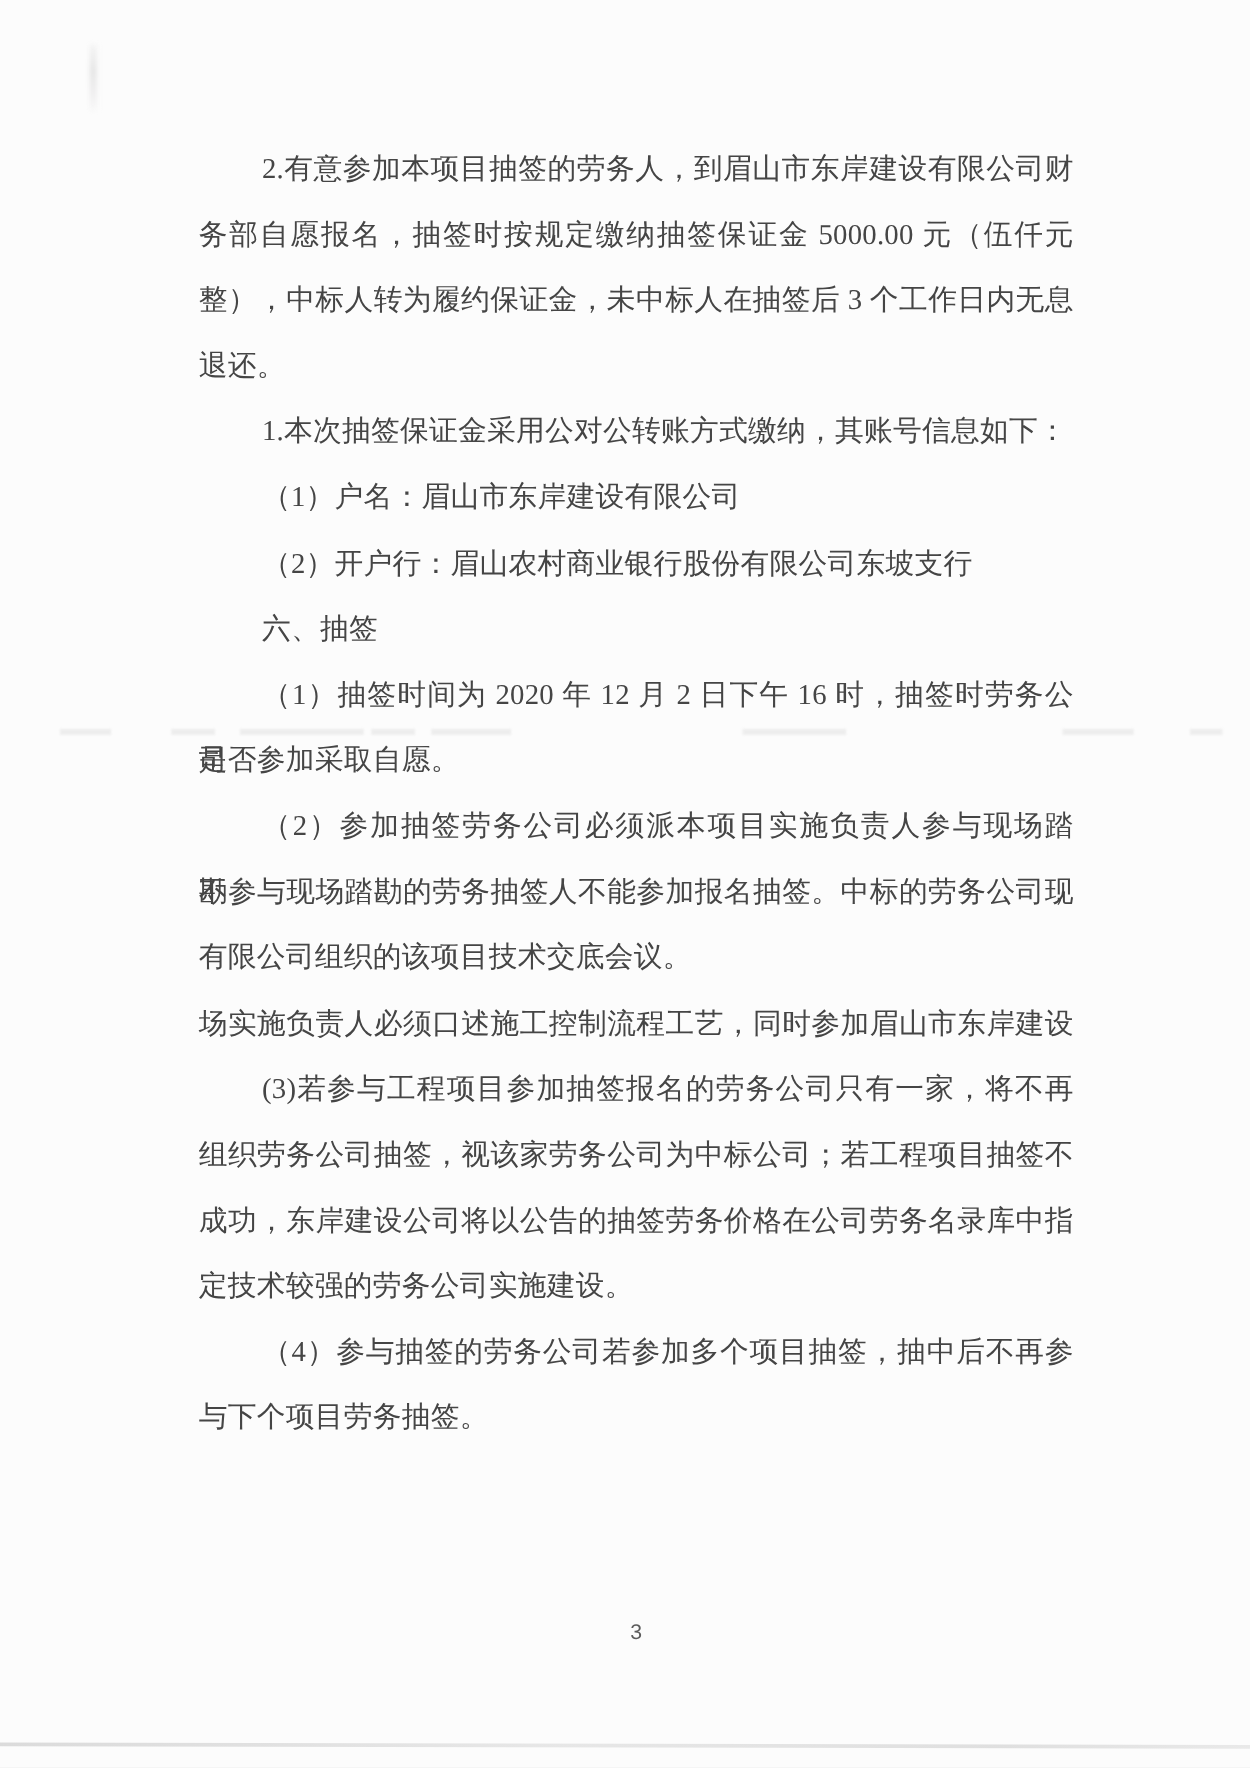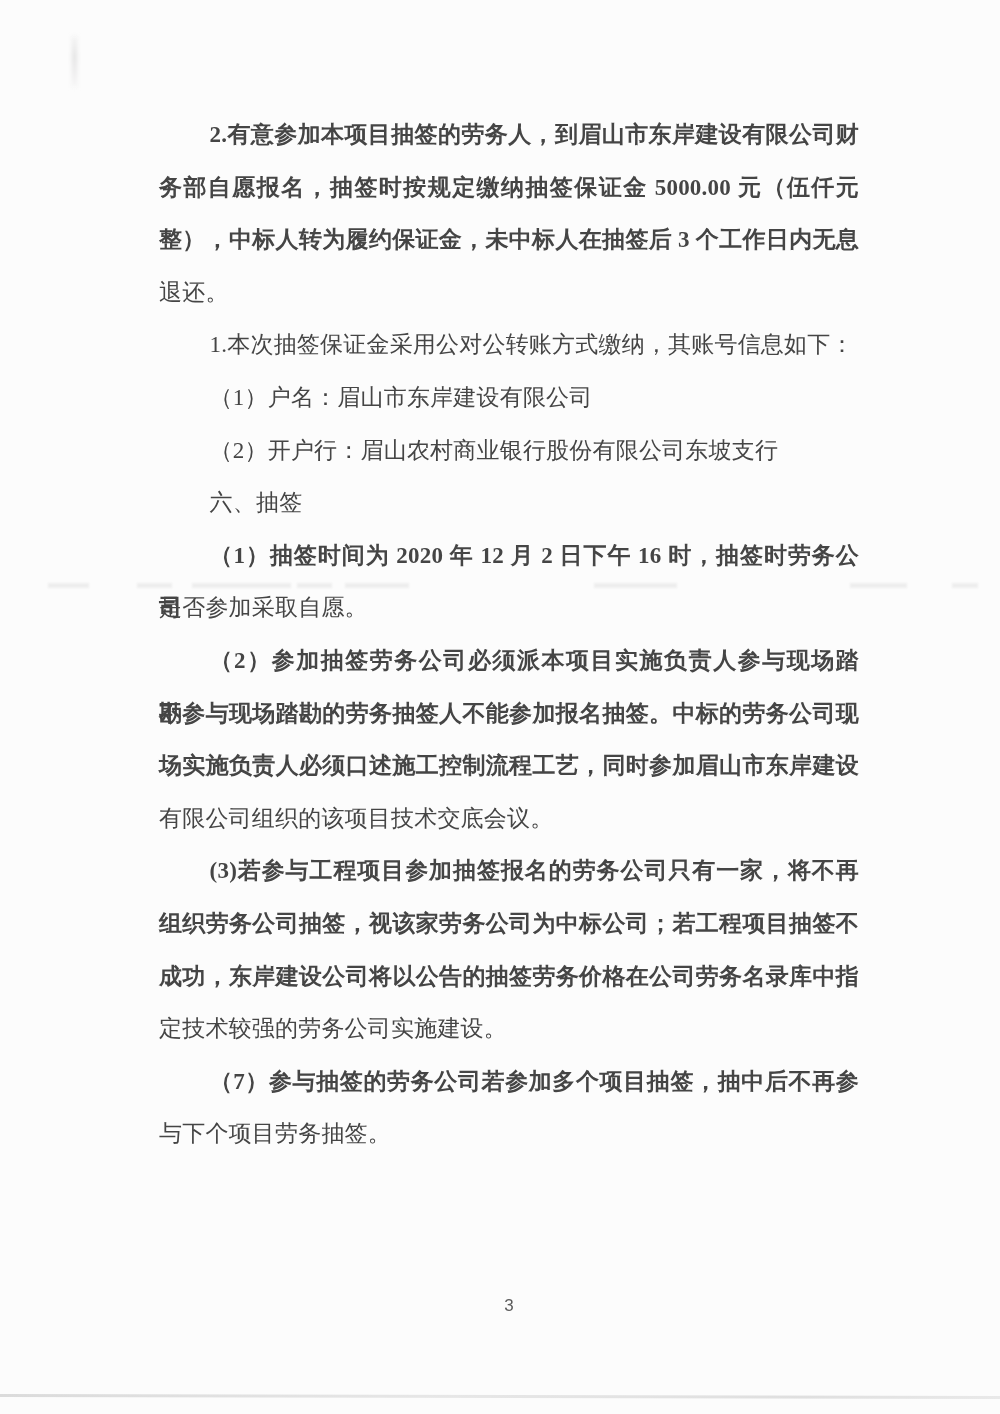--- a/index.html
+++ b/index.html
@@ -24,21 +24,20 @@
     text-rendering:optimizeLegibility;
   }
   .line{
     height:52.6px;
     letter-spacing:0.2px;
   }
   .line.indent{ text-indent:2.2em; }
   .line.fill{
     text-align:justify;
     text-align-last:justify;
-    font-weight:bold;
   }
   .page-number{
     position:absolute;
     left:159px;top:1296px;
     width:700px;
     text-align:center;
     font-family:"Liberation Sans","DejaVu Sans",sans-serif;
     font-size:17px;
     color:#5c5c5c;
   }
@@ -79,27 +78,27 @@
       <div class="line fill">整），中标人转为履约保证金，未中标人在抽签后 3 个工作日内无息</div>
       <div class="line">退还。</div>
       <div class="line indent">1.本次抽签保证金采用公对公转账方式缴纳，其账号信息如下：</div>
       <div class="line indent">（1）户名：眉山市东岸建设有限公司</div>
       <div class="line indent">（2）开户行：眉山农村商业银行股份有限公司东坡支行</div>
       <div class="line indent">六、抽签</div>
       <div class="line indent fill">（1）抽签时间为 2020 年 12 月 2 日下午 16 时，抽签时劳务公司</div>
       <div class="line">是否参加采取自愿。</div>
       <div class="line indent fill">（2）参加抽签劳务公司必须派本项目实施负责人参与现场踏勘，</div>
       <div class="line fill">不参与现场踏勘的劳务抽签人不能参加报名抽签。中标的劳务公司现</div>
+      <div class="line">有限公司组织的该项目技术交底会议。</div>
       <div class="line fill">场实施负责人必须口述施工控制流程工艺，同时参加眉山市东岸建设</div>
-      <div class="line">有限公司组织的该项目技术交底会议。</div>
       <div class="line indent fill">(3)若参与工程项目参加抽签报名的劳务公司只有一家，将不再</div>
       <div class="line fill">组织劳务公司抽签，视该家劳务公司为中标公司；若工程项目抽签不</div>
       <div class="line fill">成功，东岸建设公司将以公告的抽签劳务价格在公司劳务名录库中指</div>
       <div class="line">定技术较强的劳务公司实施建设。</div>
-      <div class="line indent fill">（7）参与抽签的劳务公司若参加多个项目抽签，抽中后不再参</div>
+      <div class="line indent fill">（4）参与抽签的劳务公司若参加多个项目抽签，抽中后不再参</div>
       <div class="line">与下个项目劳务抽签。</div>
     </div>
 
   <div class="smudge s1"></div>
   <div class="smudge s2"></div>
   <div class="smudge s3"></div>
   <div class="smudge s4"></div>
   <div class="smudge s5"></div>
   <div class="smudge s6"></div>
   <div class="smudge s7"></div>

